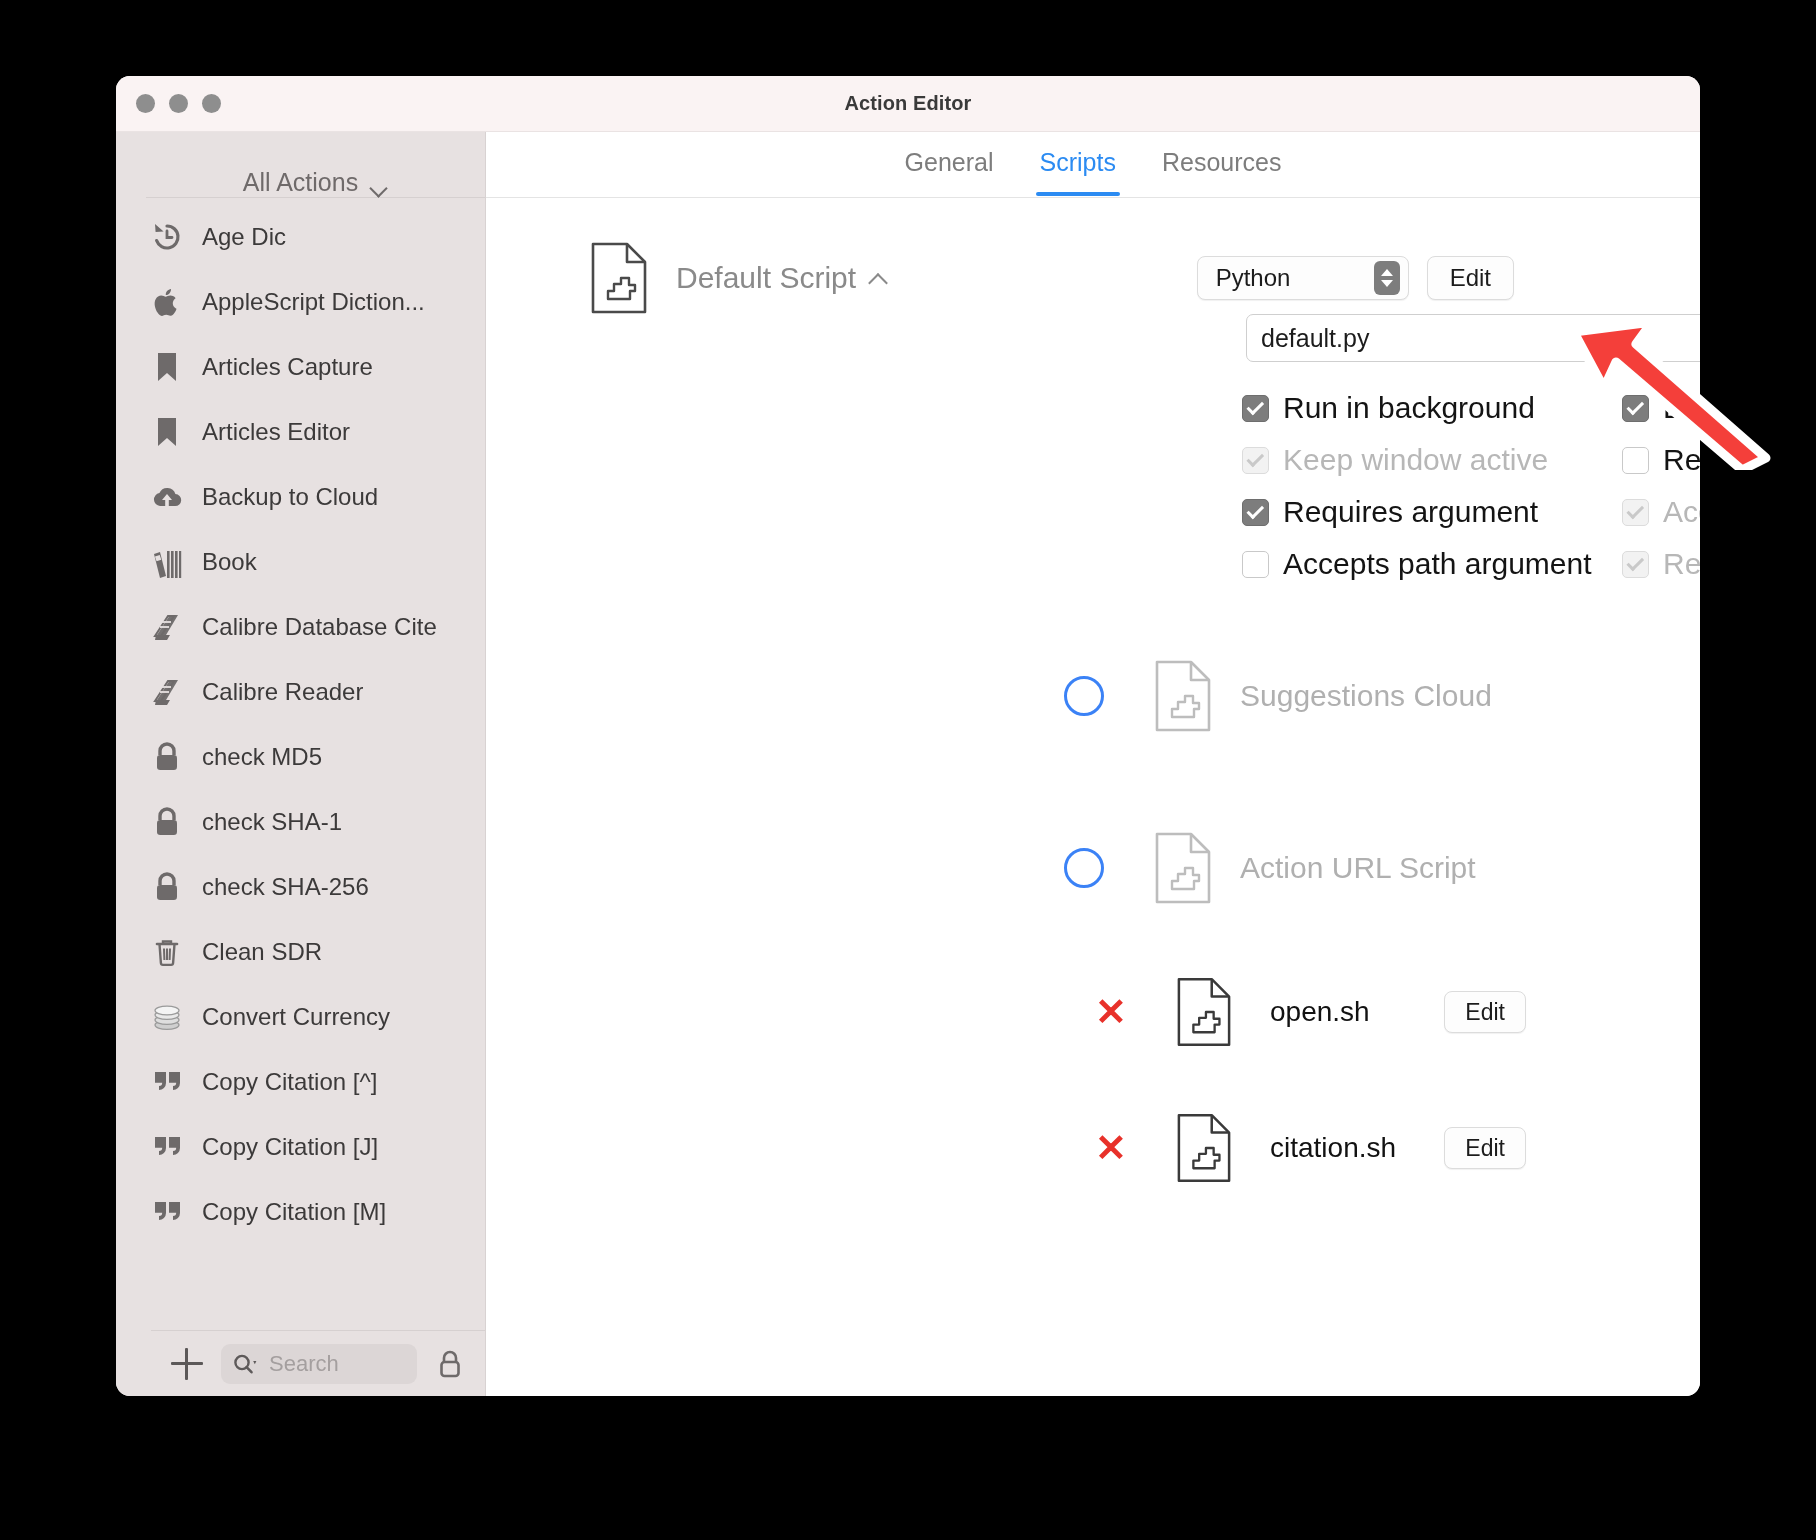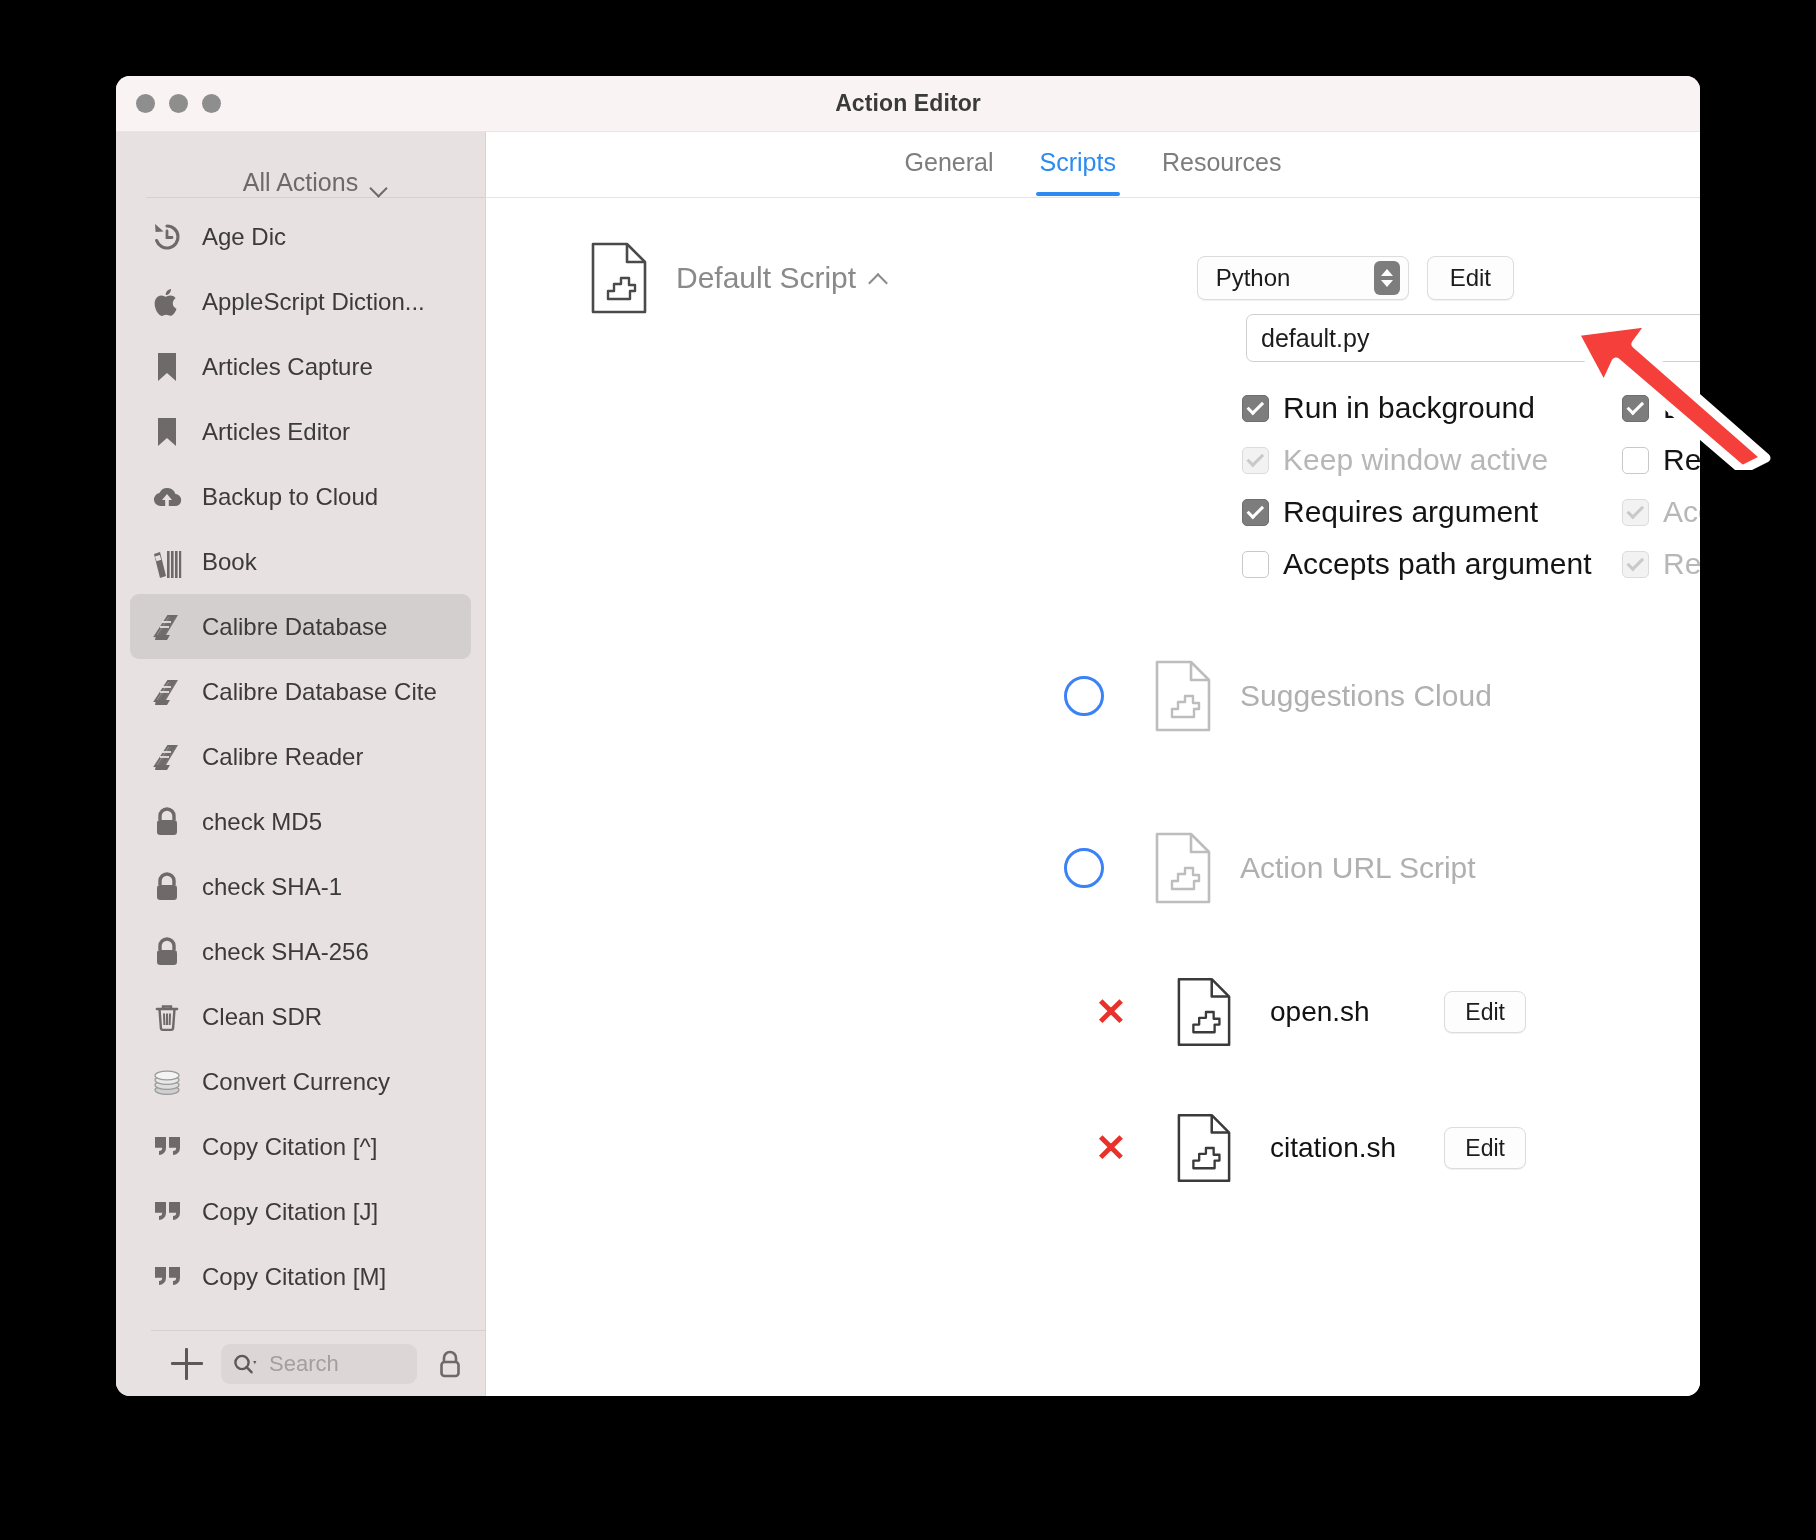--- a/index.html
+++ b/index.html
@@ -27,21 +27,21 @@
     position: relative;
     height: 56px;
     background: #faf3f3;
     border-bottom: 1px solid #eae3e3;
     display: flex; align-items: center;
   }
   .traffic { display: flex; gap: 14px; margin-left: 20px; }
   .dot { width: 19px; height: 19px; border-radius: 50%; background: #8e8e8e; }
   .win-title {
     position: absolute; left: 0; right: 0; text-align: center;
-    font-size: 23px; font-weight: bold; color: #3a3a3a;
+    font-size: 20px; font-weight: bold; color: #3a3a3a;
     letter-spacing: .1px;
   }
 
   
   .body { display: flex; height: calc(100% - 56px); }
 
   
   .sidebar {
     width: 370px; background: #e7e1e1;
     display: flex; flex-direction: column;
@@ -293,34 +293,20 @@
                   <path d="M4 9 l6 -2 l6 24 l-6 2 z"></path>
                   <rect x="17" y="6" width="2.6" height="27"></rect>
                   <rect x="21" y="6" width="2.6" height="27"></rect>
                   <rect x="25" y="6" width="2.6" height="27"></rect>
                   <rect x="29" y="6" width="2.2" height="27"></rect>
                 </g>
                 <rect x="5.6" y="10.6" width="5" height="5" fill="#e7e1e1" transform="rotate(-18 8 13)"></rect>
                 </svg>
               </span>
               <span class="txt">Book</span>
-            </div>
-            <div class="list-item selected">
-              <span class="ico">
-                <svg width="34" height="34" viewBox="0 0 34 34">
-                  <path d="M7 25 L20 5 h8 l-12 20 z" fill="currentColor" opacity="0.95"></path>
-                <path d="M5 26 L18 6 h6 l-13 20 z" fill="none" stroke="currentColor" stroke-width="2"></path>
-                <path d="M6 25 h14 l-3 5 H5 z" fill="currentColor"></path>
-                <g stroke="#e7e1e1" stroke-width="1.8">
-                  <line x1="12" y1="12" x2="21" y2="12"></line>
-                  <line x1="10" y1="17" x2="19" y2="17"></line>
-                </g>
-                </svg>
-              </span>
-              <span class="txt">Calibre Database</span>
             </div>
             <div class="list-item">
               <span class="ico">
                 <svg width="34" height="34" viewBox="0 0 34 34">
                   <path d="M7 25 L20 5 h8 l-12 20 z" fill="currentColor" opacity="0.95"></path>
                 <path d="M5 26 L18 6 h6 l-13 20 z" fill="none" stroke="currentColor" stroke-width="2"></path>
                 <path d="M6 25 h14 l-3 5 H5 z" fill="currentColor"></path>
                 <g stroke="#e7e1e1" stroke-width="1.8">
                   <line x1="12" y1="12" x2="21" y2="12"></line>
                   <line x1="10" y1="17" x2="19" y2="17"></line>

